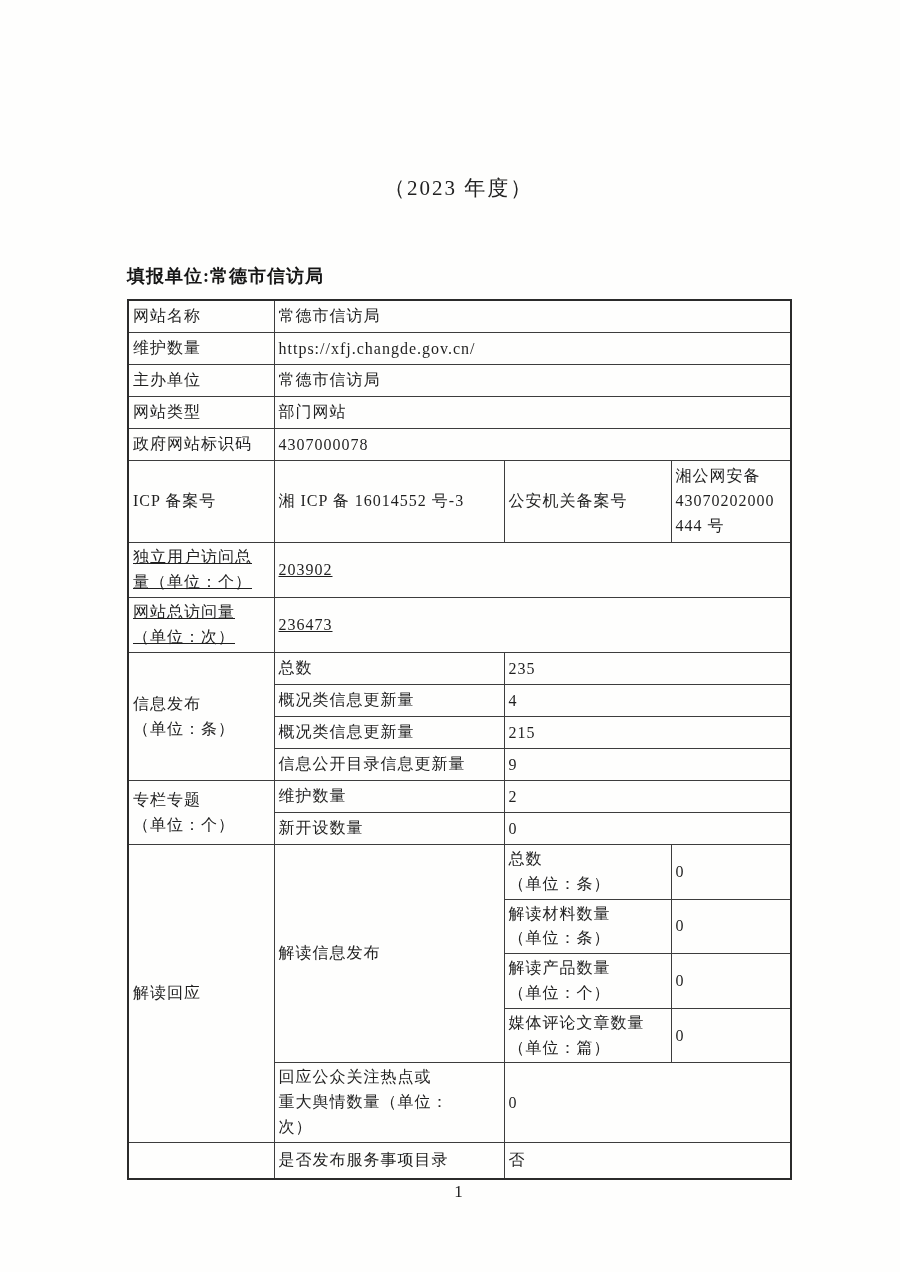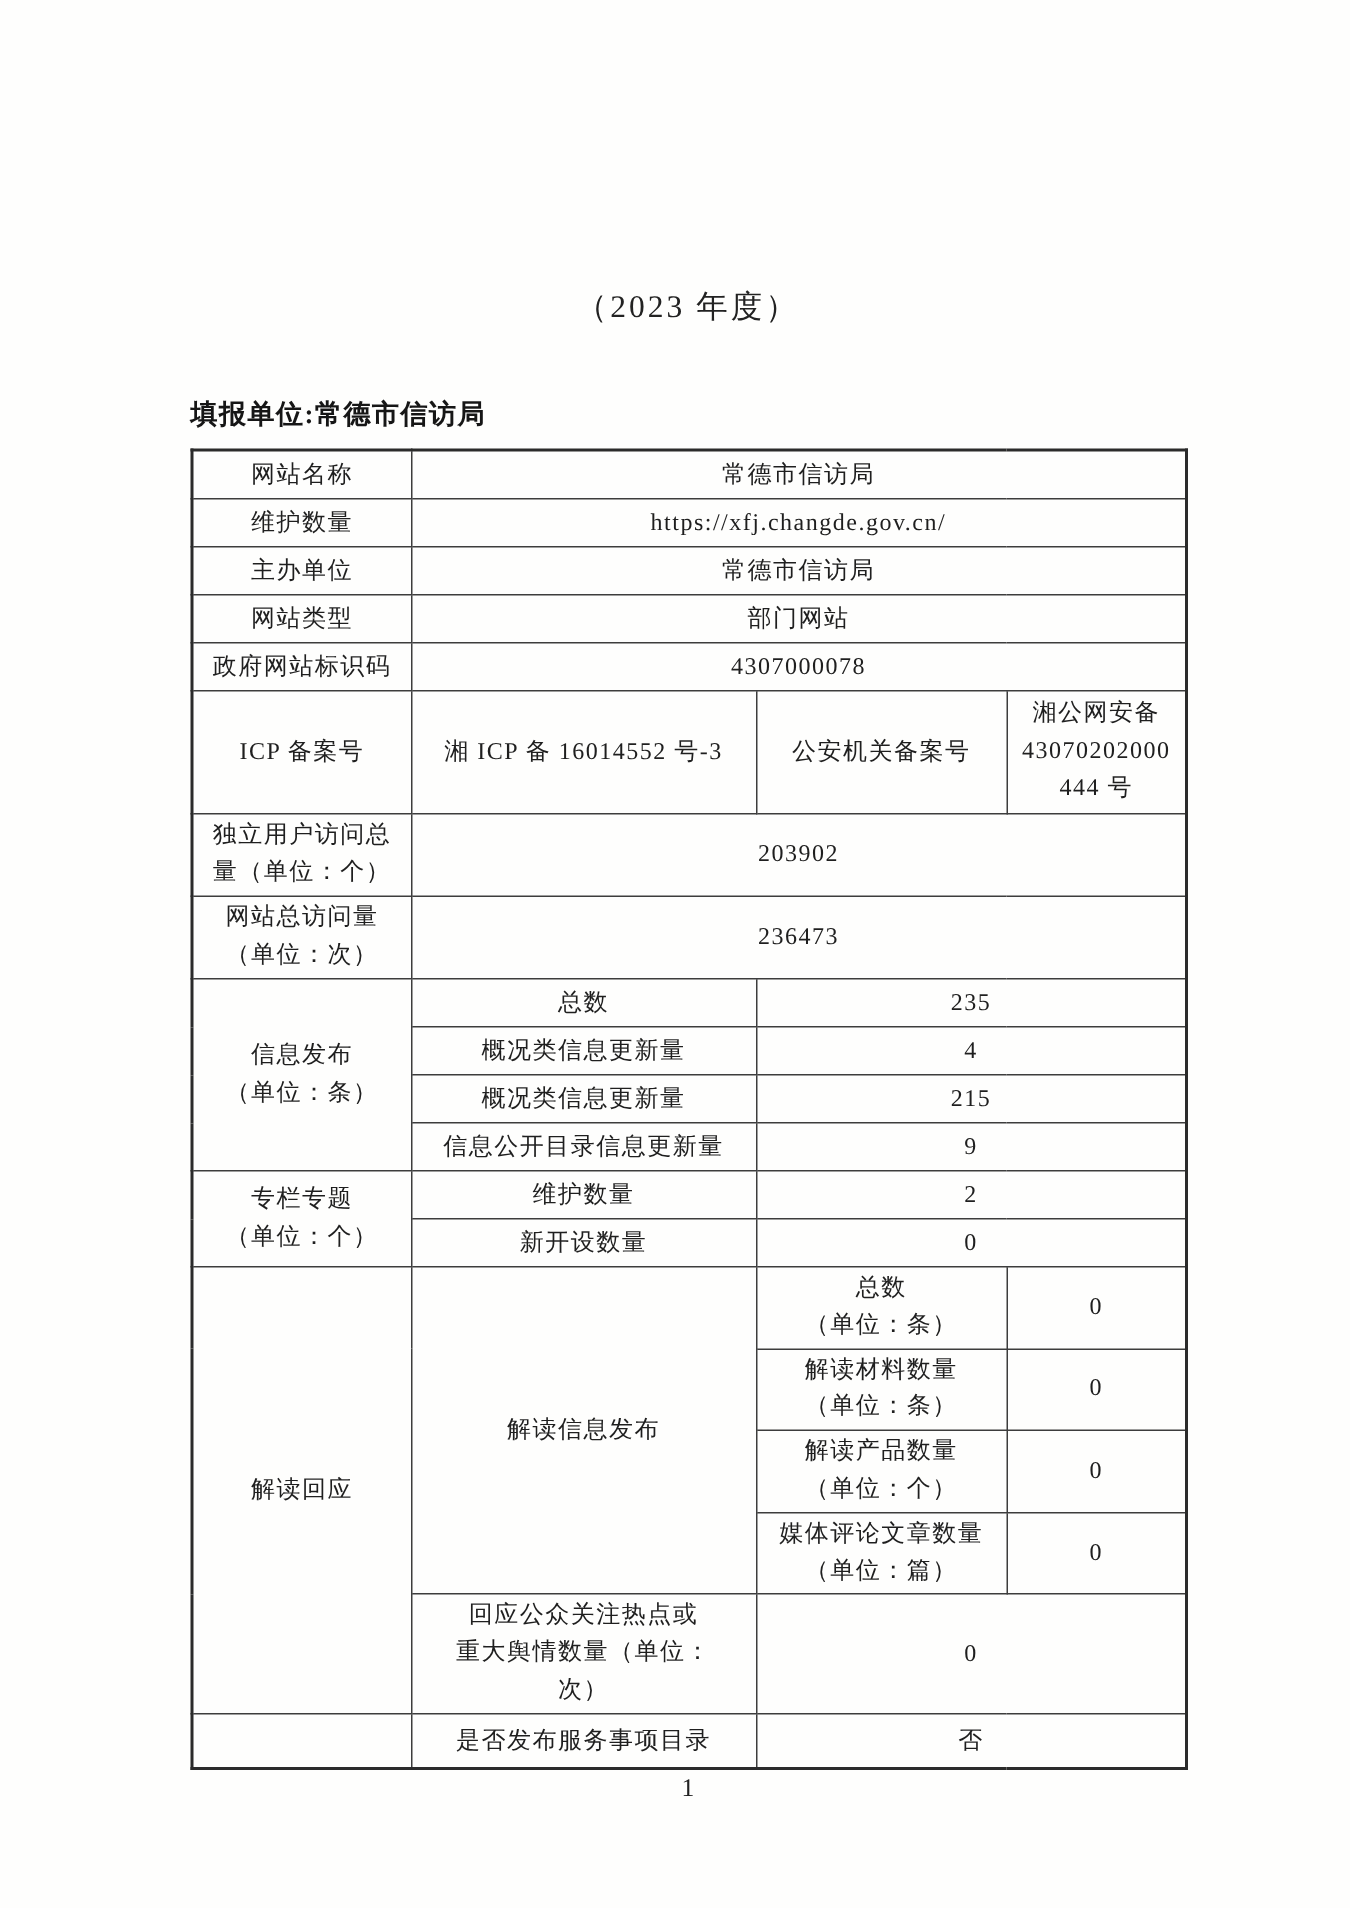--- a/index.html
+++ b/index.html
@@ -7,43 +7,43 @@
     position:relative; width:900px; height:1272px; margin:0 auto;
     background:#fefefd; overflow:hidden;
     font-family:"Liberation Serif","DejaVu Serif",serif; color:#1f1f1f;
   }
   .doc-title {
     position:absolute; left:127px; top:116px; width:663px;
     text-align:center; font-family:"Liberation Sans","DejaVu Sans",sans-serif;
     font-weight:700; font-size:37px; letter-spacing:3px; color:#141414;
   }
   .doc-subtitle {
-    position:absolute; left:127px; top:190px; width:663px;
+    position:absolute; left:127px; top:174px; width:663px;
     text-align:center; font-size:21px; letter-spacing:2px; color:#222;
   }
   .unit-line {
     position:absolute; left:127px; top:264px; width:663px;
     font-family:Liberation Serif, serif;
     font-weight:700; font-size:18px; letter-spacing:1px; color:#161616;
   }
   table.report {
     position:absolute; left:127px; top:299px; width:663px;
     border-collapse:collapse; table-layout:fixed;
     border:2px solid #2b2b2b;
   }
   table.report td {
     border:1px solid #3d3d3d;
-    text-align:center; vertical-align:middle;
+    vertical-align:middle;
     font-size:16px; letter-spacing:1px;
     padding:2px 4px; overflow:hidden;
   }
   .ml { white-space:pre-line; line-height:1.55; }
   tr.h31 td { height:27px; }
   tr.h82 { height:82px; }
-  tr.h55 { height:55px; }
+  tr.h55 { height:55px;text-decoration:underline; }
   tr.h51 { height:51px; }
   tr.h78 { height:78px; }
   tr.h37 { height:37px;margin-top:20px; }
   .page-number {
     position:absolute; left:127px; top:1182px; width:663px;
     text-align:center; font-size:17px; color:#222;
   }
 </style>
 </head>
 <body>

